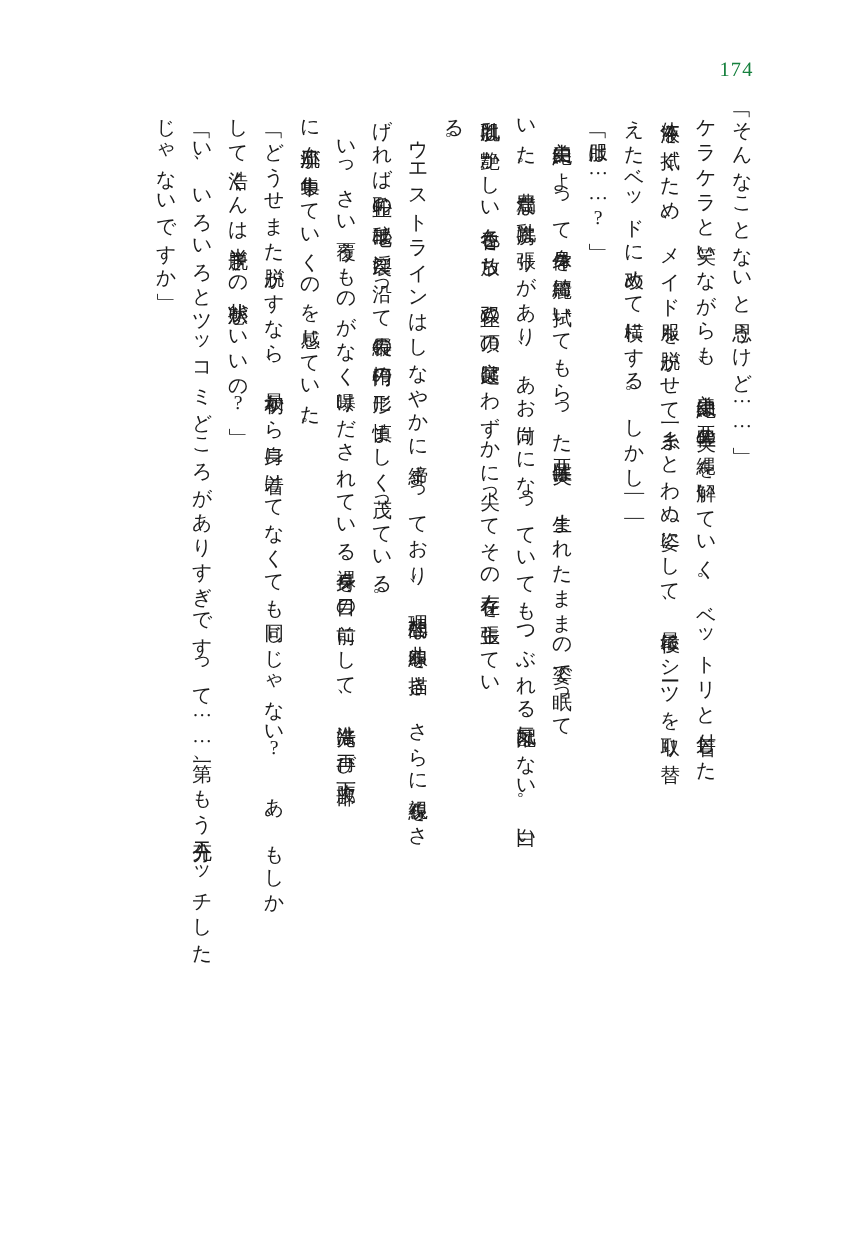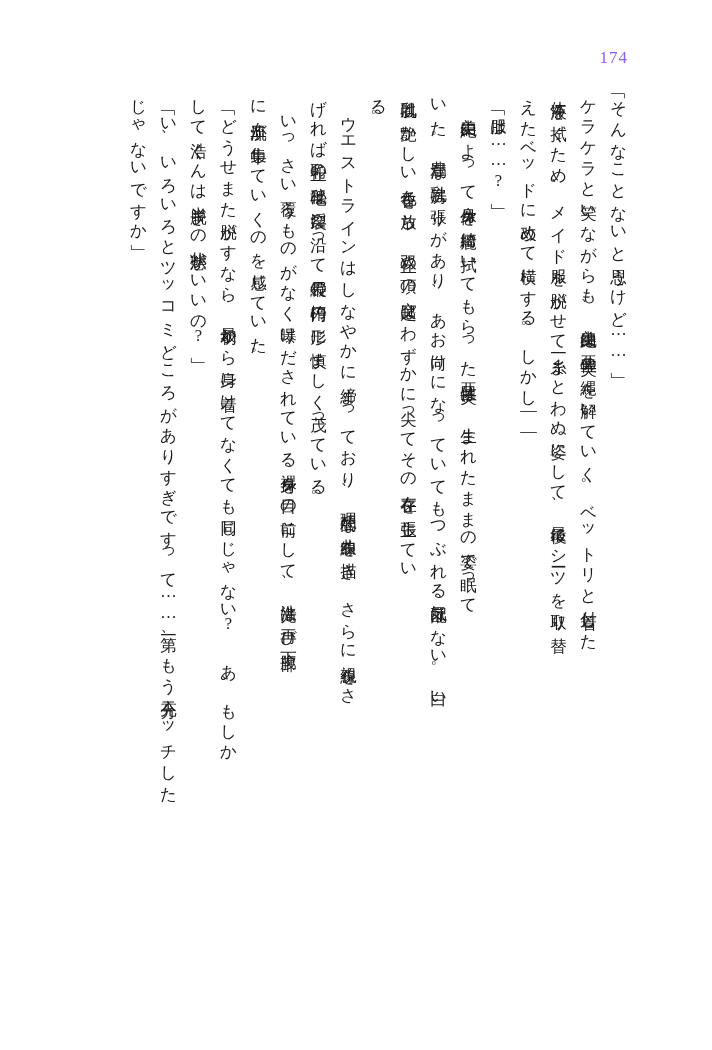--- a/index.html
+++ b/index.html
@@ -21,21 +21,21 @@
     background: #ffffff;
     box-sizing: border-box;
   }
   .page-number {
     position: absolute;
     top: 48px;
     right: 84px;
     font-size: 17px;
     letter-spacing: 1px;
     font-family: "Liberation Serif", "DejaVu Serif", serif;
-    color: #8b5cf6;
+    color: #15803d;
   }
   .body-text {
     position: absolute;
     top: 88px;
     left: 86px;
     right: 86px;
     height: 890px;
     display: flex;
     flex-direction: row-reverse;
     align-items: flex-start;

